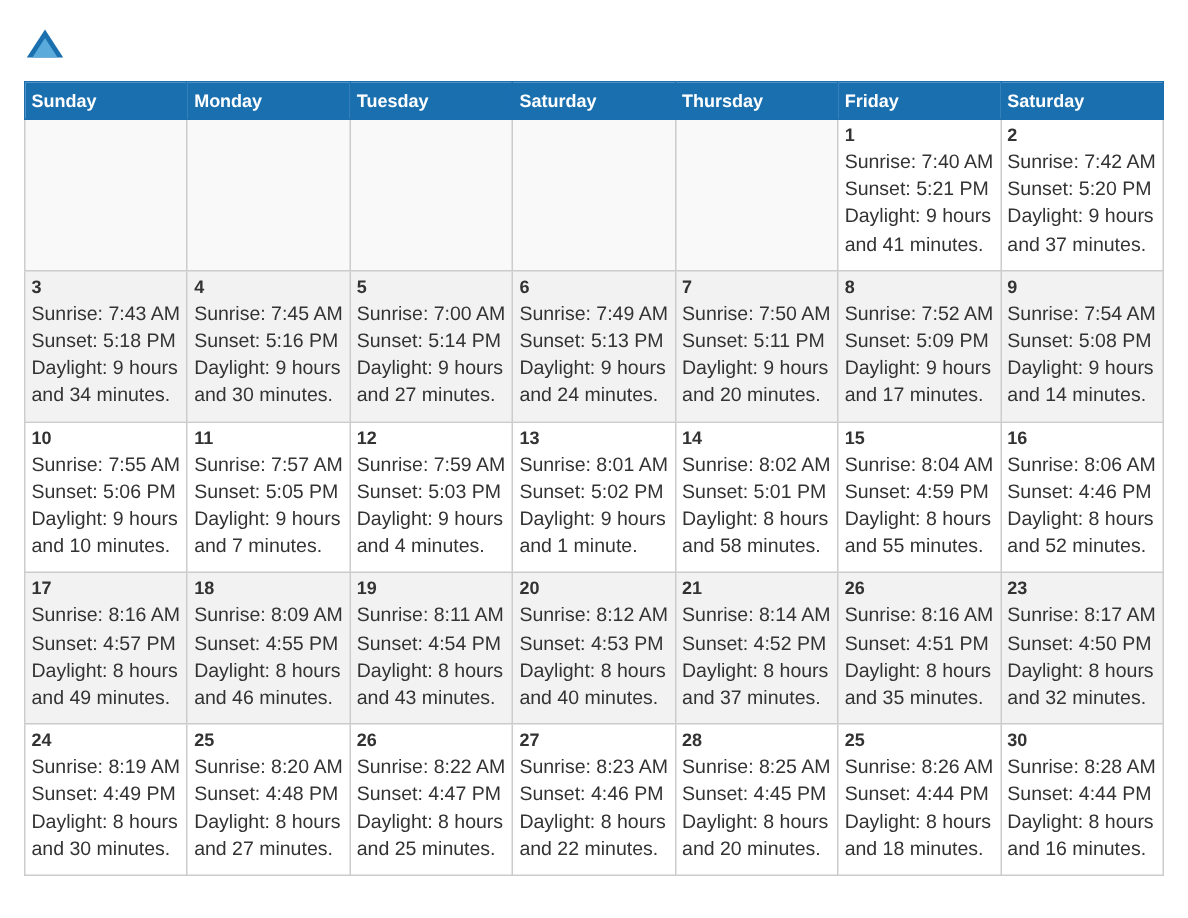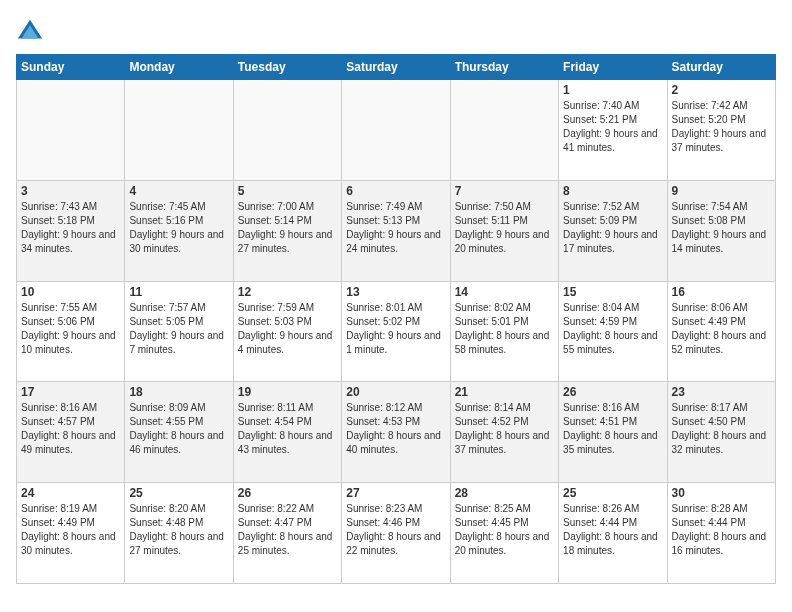--- a/index.html
+++ b/index.html
@@ -79,21 +79,21 @@
     .calendar td.empty {
       background: #f9f9f9;
     }
     .day-num {
       font-size: 12px;
       font-weight: bold;
       display: block;
       margin-bottom: 2px;
     }
     .day-info {
-      font-size: 10px;
+      font-size: 13px;
       line-height: 1.4;
       color: #333;
     }
     .row-alt td {
       background: #f2f2f2;
     }
   </style>
 </head>
 <body>
 
@@ -224,21 +224,21 @@
           </td>
           <td>
             <span class="day-num">15</span>
             <div class="day-info">Sunrise: 8:04 AM
 Sunset: 4:59 PM
 Daylight: 8 hours and 55 minutes.</div>
           </td>
           <td>
             <span class="day-num">16</span>
             <div class="day-info">Sunrise: 8:06 AM
-Sunset: 4:49 PM
+Sunset: 4:46 PM
 Daylight: 8 hours and 52 minutes.</div>
           </td>
         </tr>
         <tr class="row-alt">
           <td>
             <span class="day-num">17</span>
             <div class="day-info">Sunrise: 8:16 AM
 Sunset: 4:57 PM
 Daylight: 8 hours and 49 minutes.</div>
           </td>

